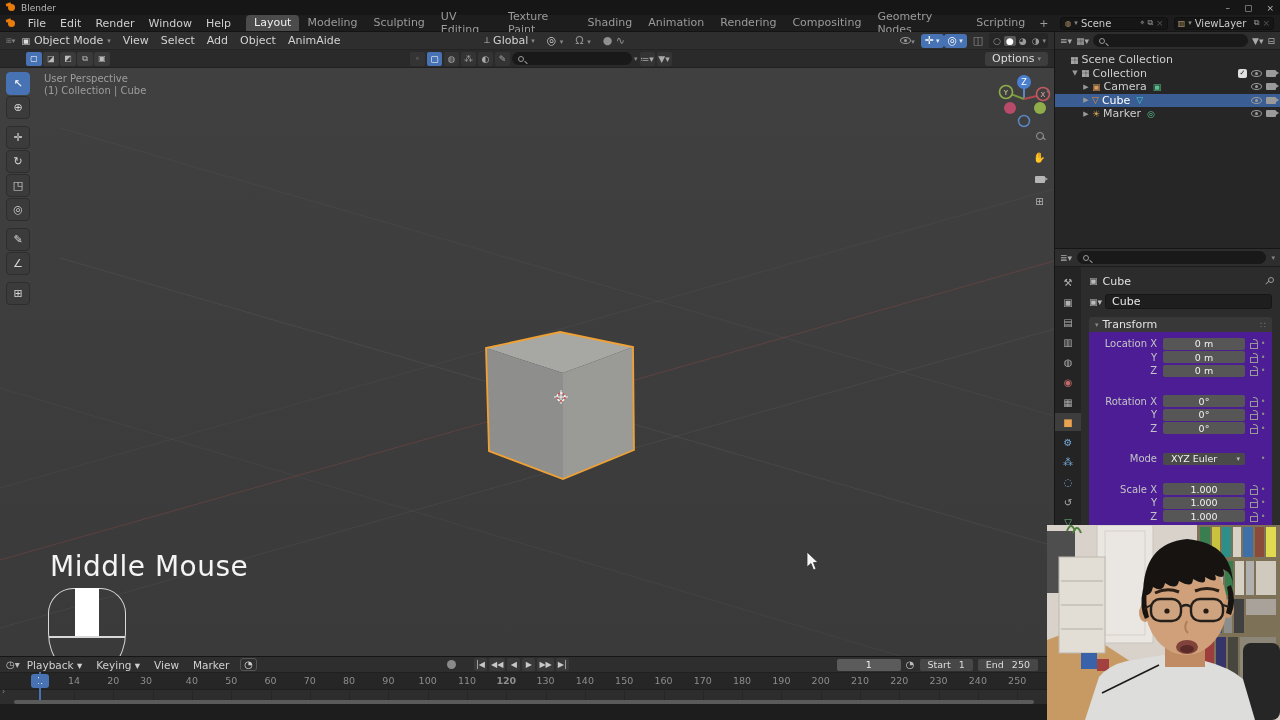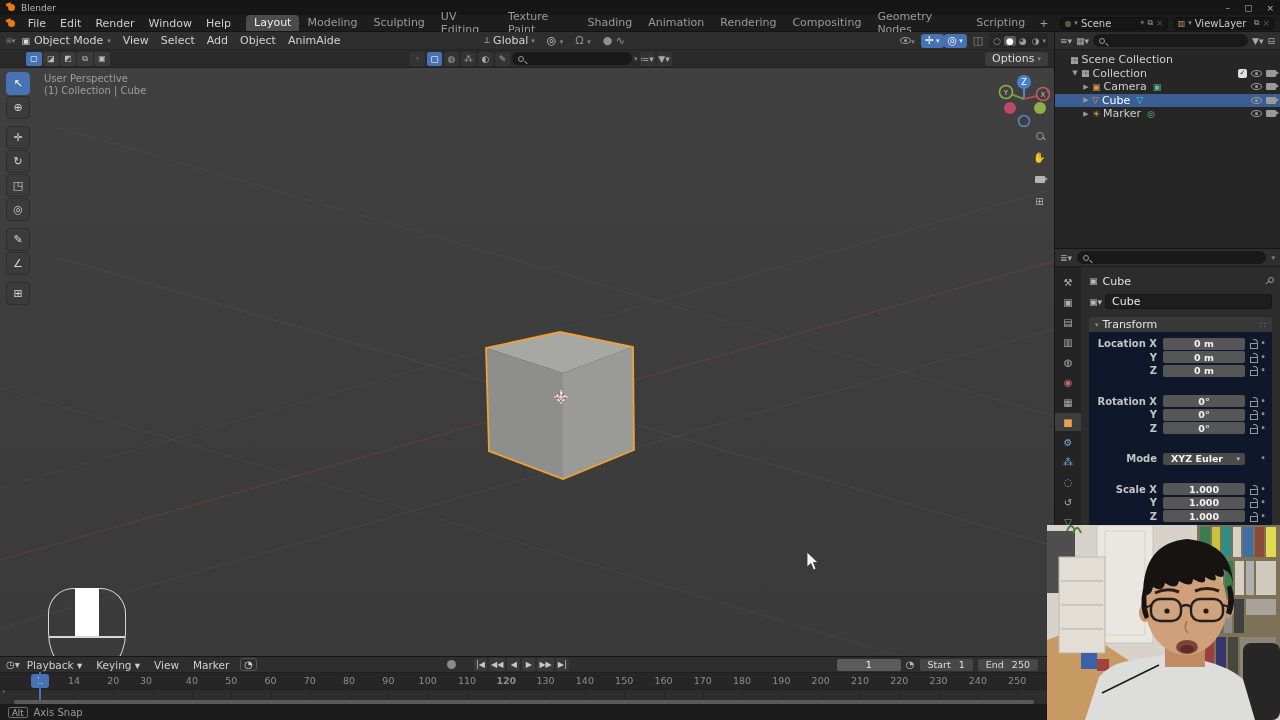--- a/index.html
+++ b/index.html
@@ -96,21 +96,21 @@
   .pr-tab.active { background:#3d3d3d; }
   .pr-content { position:absolute; left:26px; top:18px; right:0; bottom:0; padding:6px 8px 0 8px; }
   .pr-breadcrumb { display:flex; align-items:center; gap:5px; height:16px; color:#e0e0e0; }
   .i-pin { width:8px; height:8px; margin-left:auto; position:relative; }
   .i-pin::before { content:""; position:absolute; left:4px; top:0; width:4px; height:4px; border-radius:50%; border:1px solid #999; }
   .i-pin::after { content:""; position:absolute; left:1px; top:5px; width:5px; height:1px; background:#999; transform:rotate(-45deg); }
   .pr-name-row { display:flex; align-items:center; gap:3px; margin-top:5px; }
   .pr-name-field { flex:1; background:#1e1e1e; border:1px solid #161616; border-radius:3px; height:15px; display:flex; align-items:center; padding:0 6px; color:#e6e6e6; }
   .panel-head { margin-top:8px; height:15px; background:#383838; border-radius:3px 3px 0 0; display:flex; align-items:center; gap:4px; padding:0 6px; color:#e2e2e2; }
   .panel-head .grip { margin-left:auto; color:#777; font-size:9px; }
-  .prows { background:#0f172a; padding:5px 0 6px; border-radius:0 0 3px 3px;font-weight:bold; }
+  .prows { background:#4c1d95; padding:5px 0 6px; border-radius:0 0 3px 3px; }
   .prow { display:flex; align-items:center; height:13.5px; padding:0 4px 0 0; }
   .prow.gap { margin-top:17px; }
   .prow .plabel { width:74px; text-align:right; color:#c4c4c4; font-size:10px; padding-right:6px; white-space:nowrap; }
   .pfield { flex:1; background:#565656; border-radius:2px; height:12px; display:flex; align-items:center; justify-content:center; color:#f2f2f2; font-size:9.5px; position:relative; }
   .pfield.drop { justify-content:flex-start; padding-left:8px; background:#4a4a4a; }
   .pfield.drop .dchev { position:absolute; right:5px; font-size:7px; color:#bbb; }
   .i-lock { width:9px; height:9px; margin-left:4px; position:relative; }
   .i-lock::before { content:""; position:absolute; left:1px; top:4px; width:6px; height:4px; border:1px solid #999; }
   .i-lock::after { content:""; position:absolute; left:4px; top:0; width:4px; height:4px; border:1px solid #999; border-bottom:none; border-left:none; border-radius:0 4px 0 0; }
   .p-dot { width:10px; text-align:center; color:#8a8a8a; font-size:8px; }
@@ -339,20 +339,21 @@
         </span>
       <span class="st">✋</span>
       <span class="st">
           <span class="i-cam" style="background:#b5b5b5;"></span>
         </span>
       <span class="st">⊞</span>
     </div>
 
     
     <div class="km-wrap">
+      <div class="keymap-text" style="top:22px;">Middle Mouse</div>
       <div class="mouse-shape">
         <span class="mid-btn"></span>
         <span class="split"></span>
       </div>
     </div>
 
     
     <svg class="cursor-arrow" viewBox="0 0 14 20">
       <polygon points="1,0 1,15 5,11.5 7.5,18 10,17 7.5,10.5 12,10.5" fill="#f5f5f5" stroke="#333" stroke-width="0.8"></polygon>
     </svg>
@@ -637,24 +638,20 @@
         <span class="tick-line" style="left: 899.3px;"></span>
         <span class="tick-line" style="left: 938.6px;"></span>
         <span class="tick-line" style="left: 977.9px;"></span>
         <span class="tick-line" style="left: 1017.2px;"></span>
       </div>
     <div class="playhead-line"></div>
     <span class="tl-chev">›</span>
     <div class="tl-scroll"></div>
   </div>
 
-  <div class="statusbar">
-    <span class="key-chip">Alt</span>
-    <span>Axis Snap</span>
-  </div>
 
   <div class="webcam">
     <svg width="233" height="195" viewBox="0 0 233 195">
       <rect x="0" y="0" width="233" height="195" fill="#d8d2ca"></rect>
       <rect x="50" y="0" width="56" height="118" fill="#eae7e2" stroke="#c9c4bc"></rect>
       <rect x="58" y="6" width="40" height="104" fill="none" stroke="#d5d0c8"></rect>
       <polygon points="0,195 0,115 32,103 92,142 70,195" fill="#c79a63"></polygon>
       <rect x="0" y="6" width="28" height="62" fill="#4e4e4e"></rect>
       <rect x="12" y="32" width="46" height="96" fill="#e2ddd5" stroke="#bdb7ad"></rect>
       <line x1="14" y1="56" x2="56" y2="56" stroke="#b5afa5"></line>

